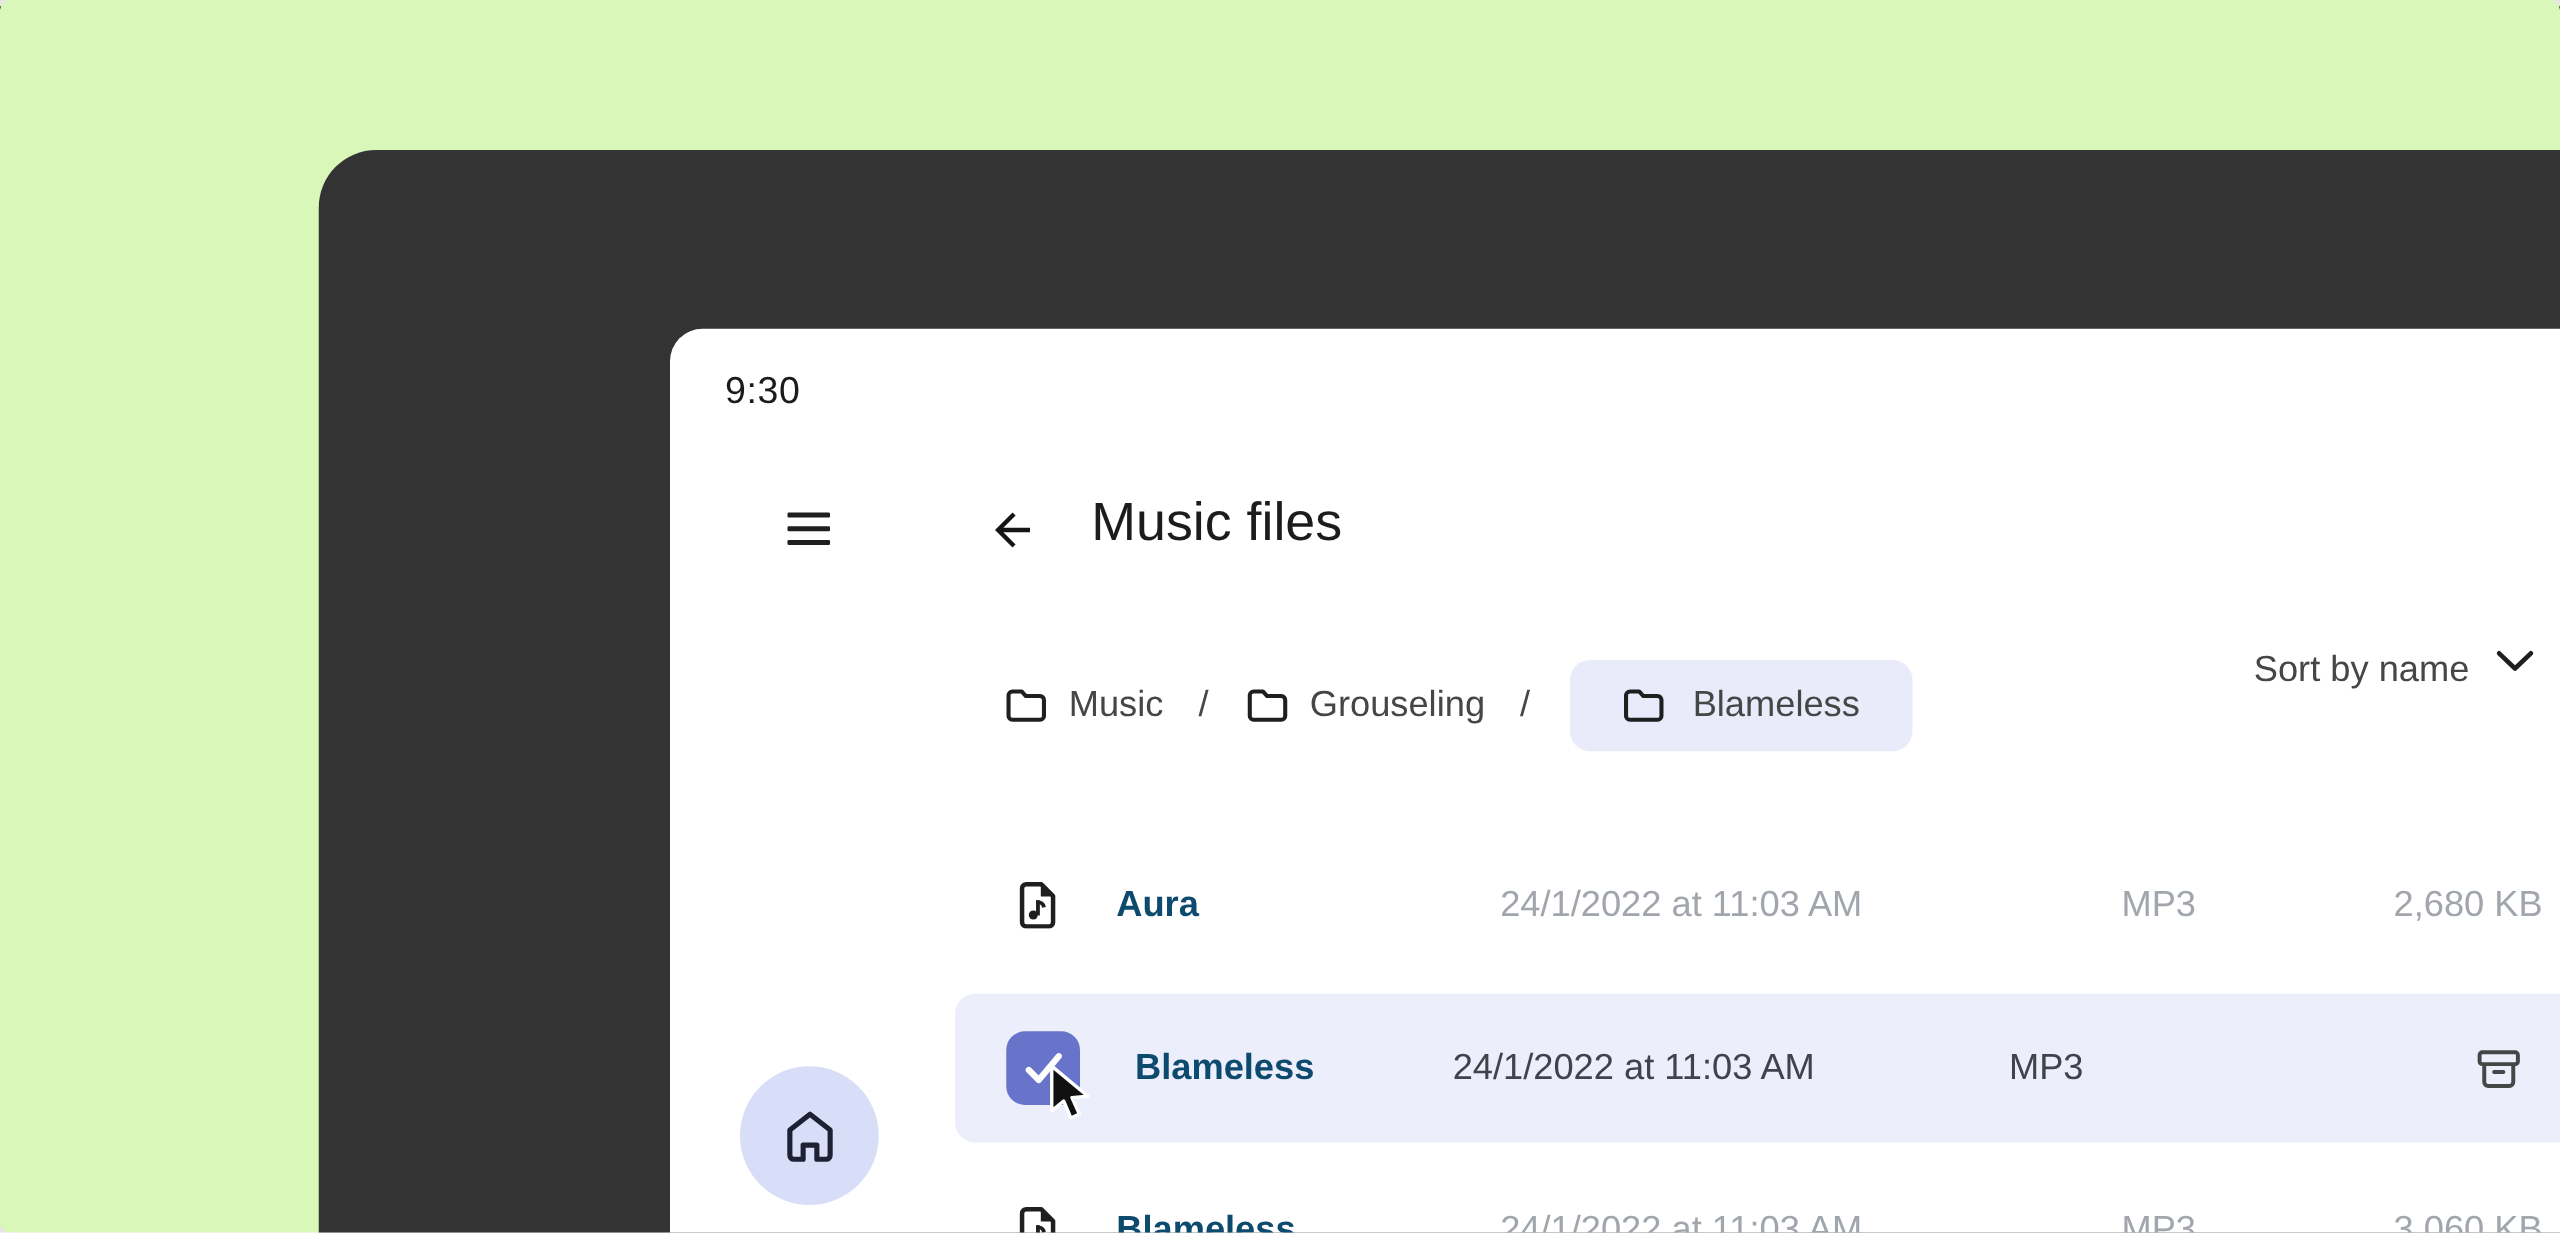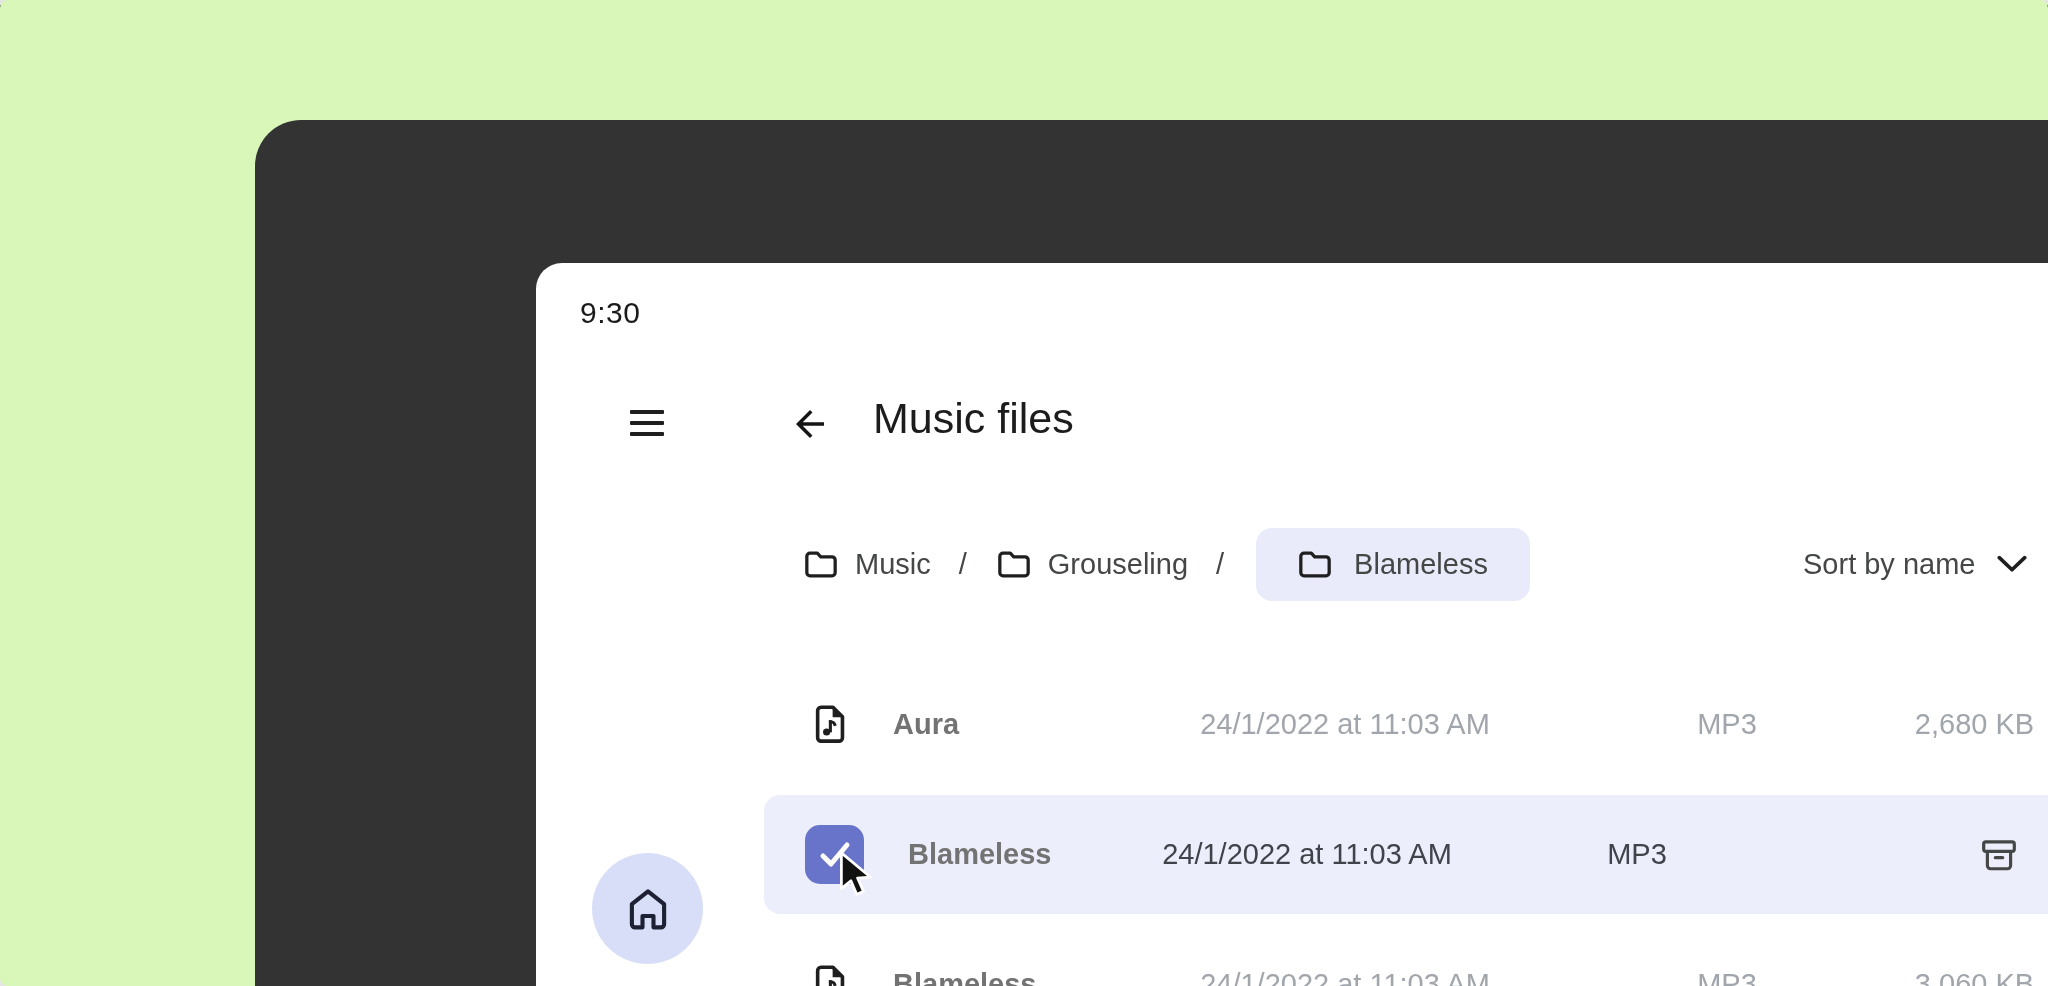--- a/index.html
+++ b/index.html
@@ -27,28 +27,28 @@
   .page-title{position:absolute;left:337px;top:124px;font-size:43px;line-height:62px;color:#1C1C1C;}
 
   
   .breadcrumb{position:absolute;left:268px;top:265px;height:73px;display:flex;align-items:center;white-space:nowrap;}
   .crumb{display:flex;align-items:center;gap:17px;cursor:pointer;}
   .crumb .lbl{font-size:29px;color:#444746;}
   .crumb-sep{font-size:29px;color:#444746;margin:0 30px 0 28px;}
   .crumb.chip{background:#E9EBFA;border-radius:16px;height:73px;padding:0 42px;margin-left:2px;gap:22px;}
 
   
-  .sortbar{position:absolute;left:1267px;top:257px;height:88px;display:flex;align-items:center;}
+  .sortbar{position:absolute;left:1267px;top:257px;height:88px;display:flex;}
   .sort-label{font-size:29px;color:#444746;white-space:nowrap;cursor:pointer;}
   .sort-chevron{margin-left:22px;width:30px;height:18px;cursor:pointer;}
 
   
   .row{position:absolute;left:0;width:1810px;}
   .row .cell{position:absolute;top:0;bottom:0;display:flex;align-items:center;}
-  .fname{font-size:29px;font-weight:700;color:#737373;white-space:nowrap;}
+  .fname{font-size:29px;font-weight:700;color:#0c4a6e;white-space:nowrap;}
   .meta{font-size:29px;color:#A1A5AC;white-space:nowrap;justify-content:center;}
   .row0{top:395px;height:132px;}
   .row2{top:655px;height:132px;}
   .row-sel{left:228px;top:532px;width:1500px;height:119px;background:#EDEEFB;border-radius:16px;}
   .row-sel .meta{color:#3F434A;}
   .c-icon{left:279px;width:34px;}
   .c-name{left:357px;}
   .c-date{left:654px;width:310px;}
   .c-type{left:1111px;width:160px;}
   .c-size{left:1341px;width:195px;}

